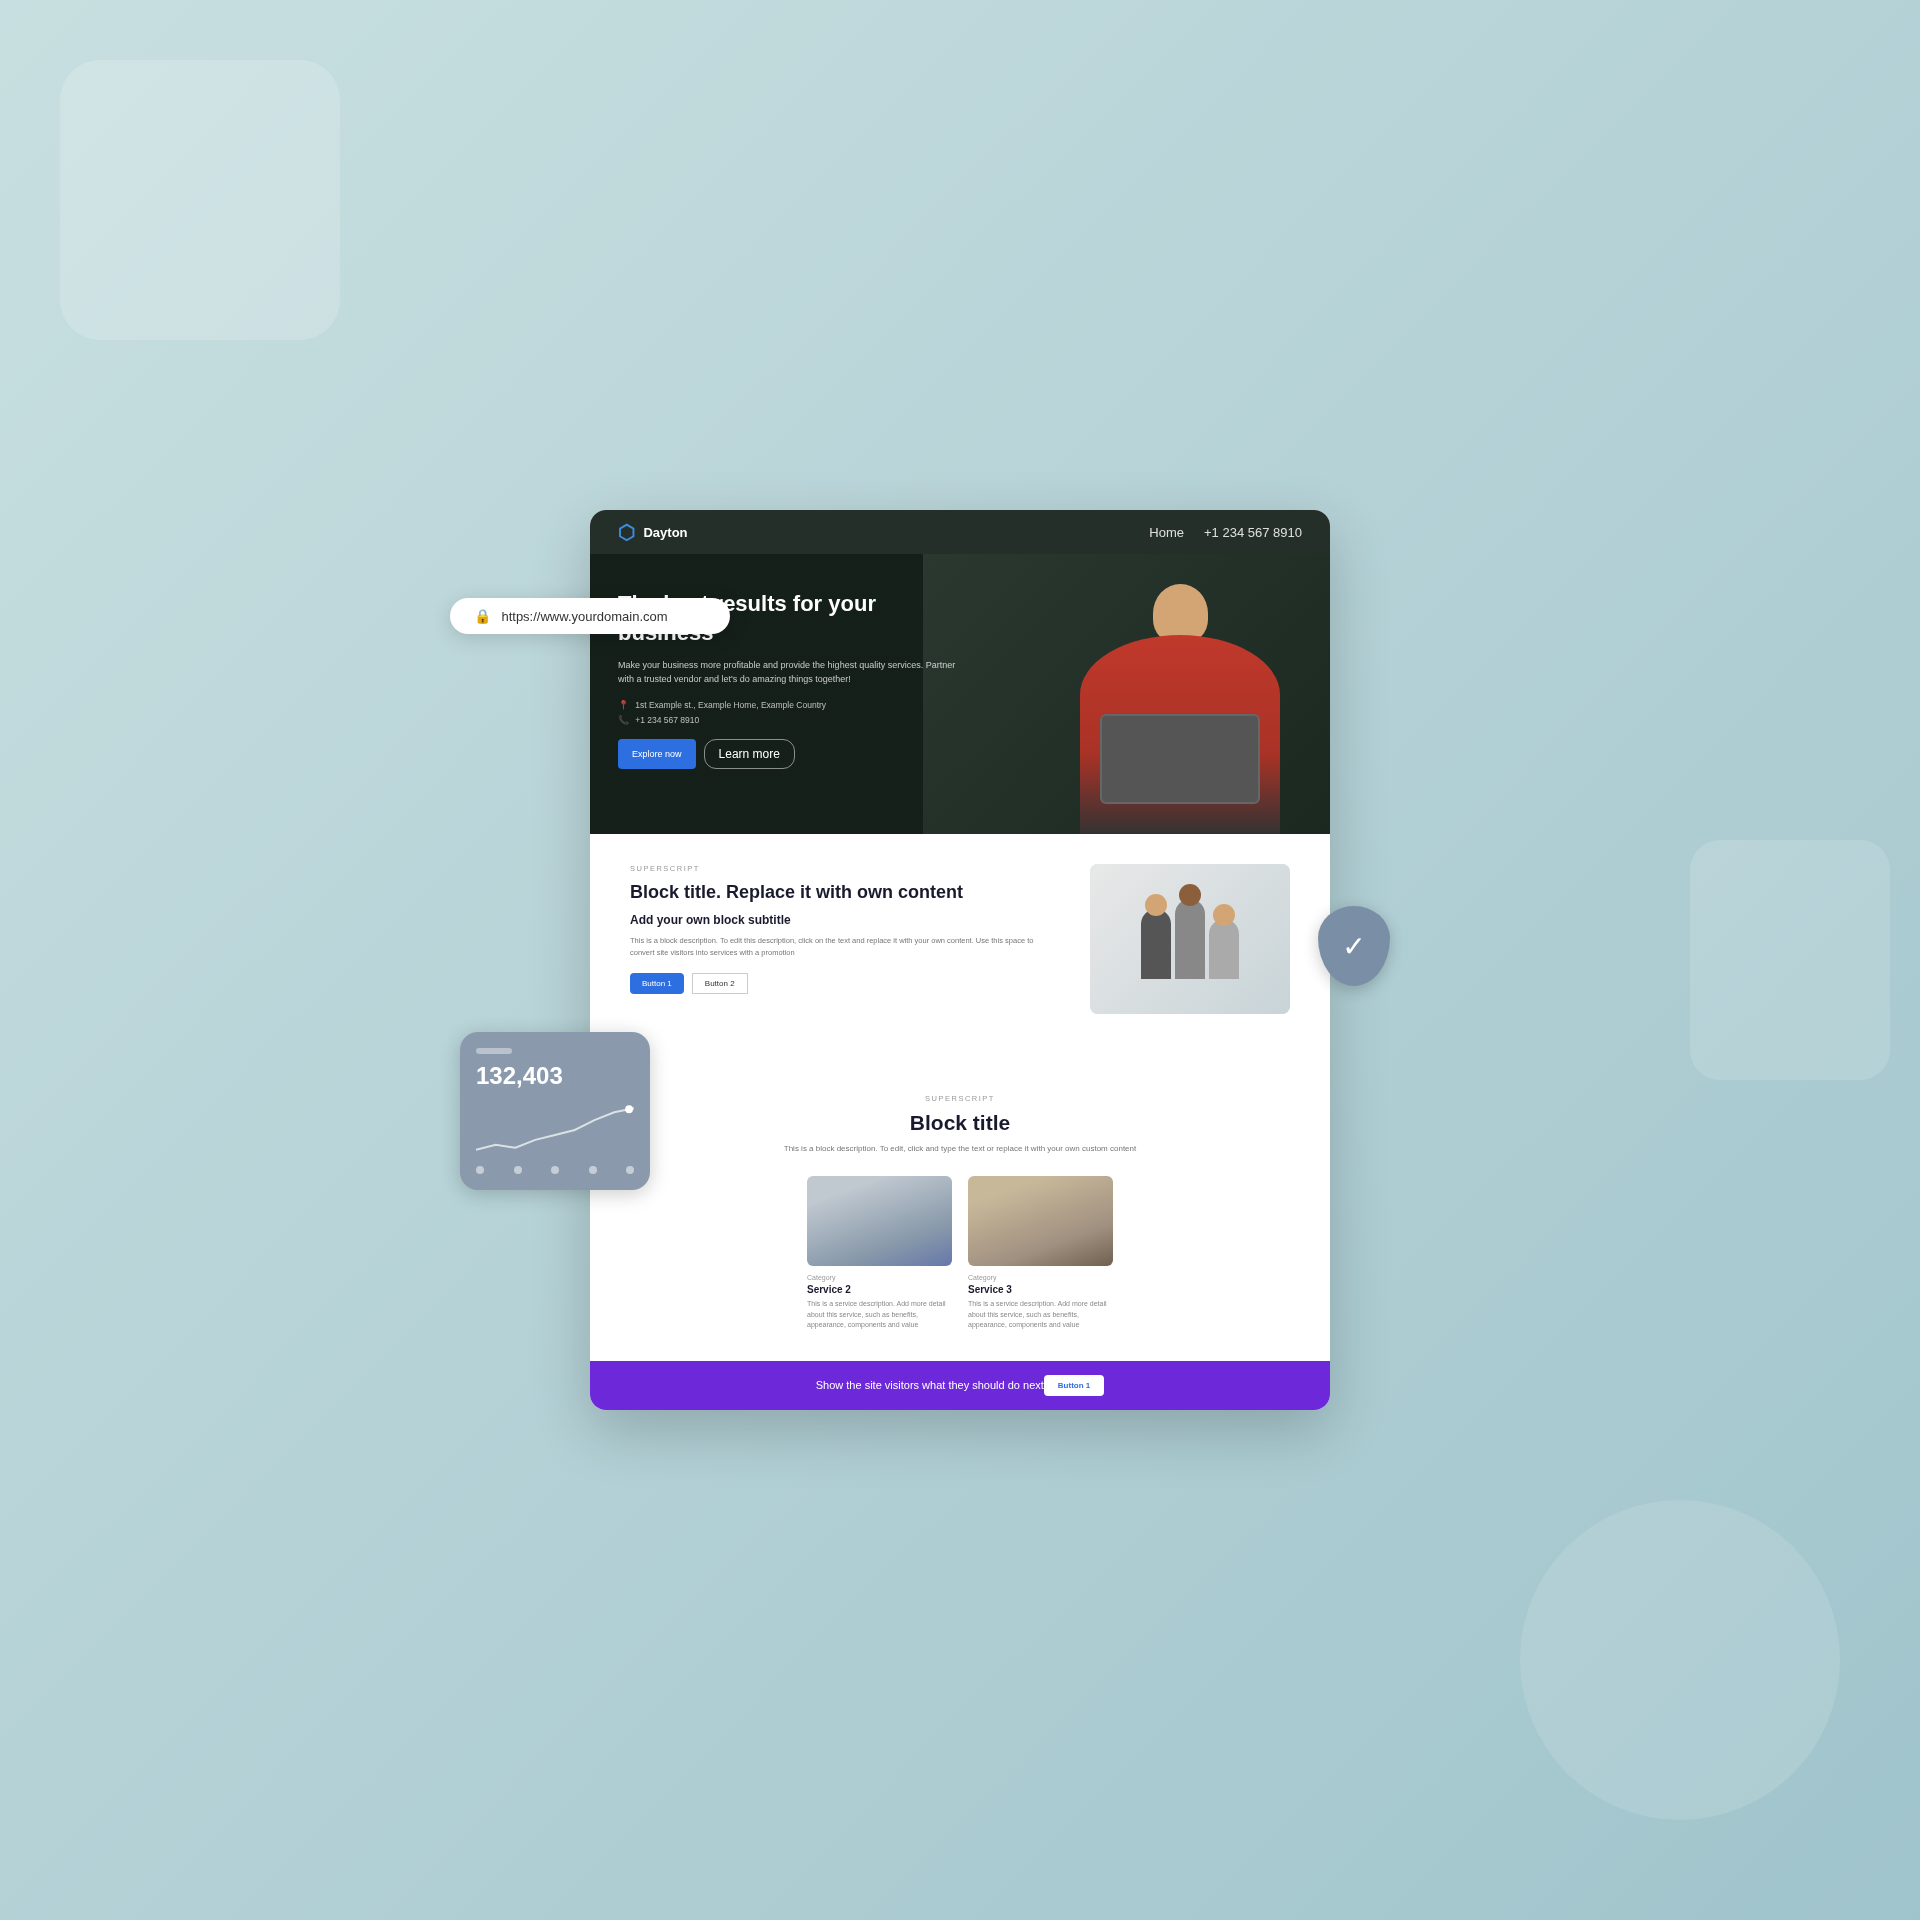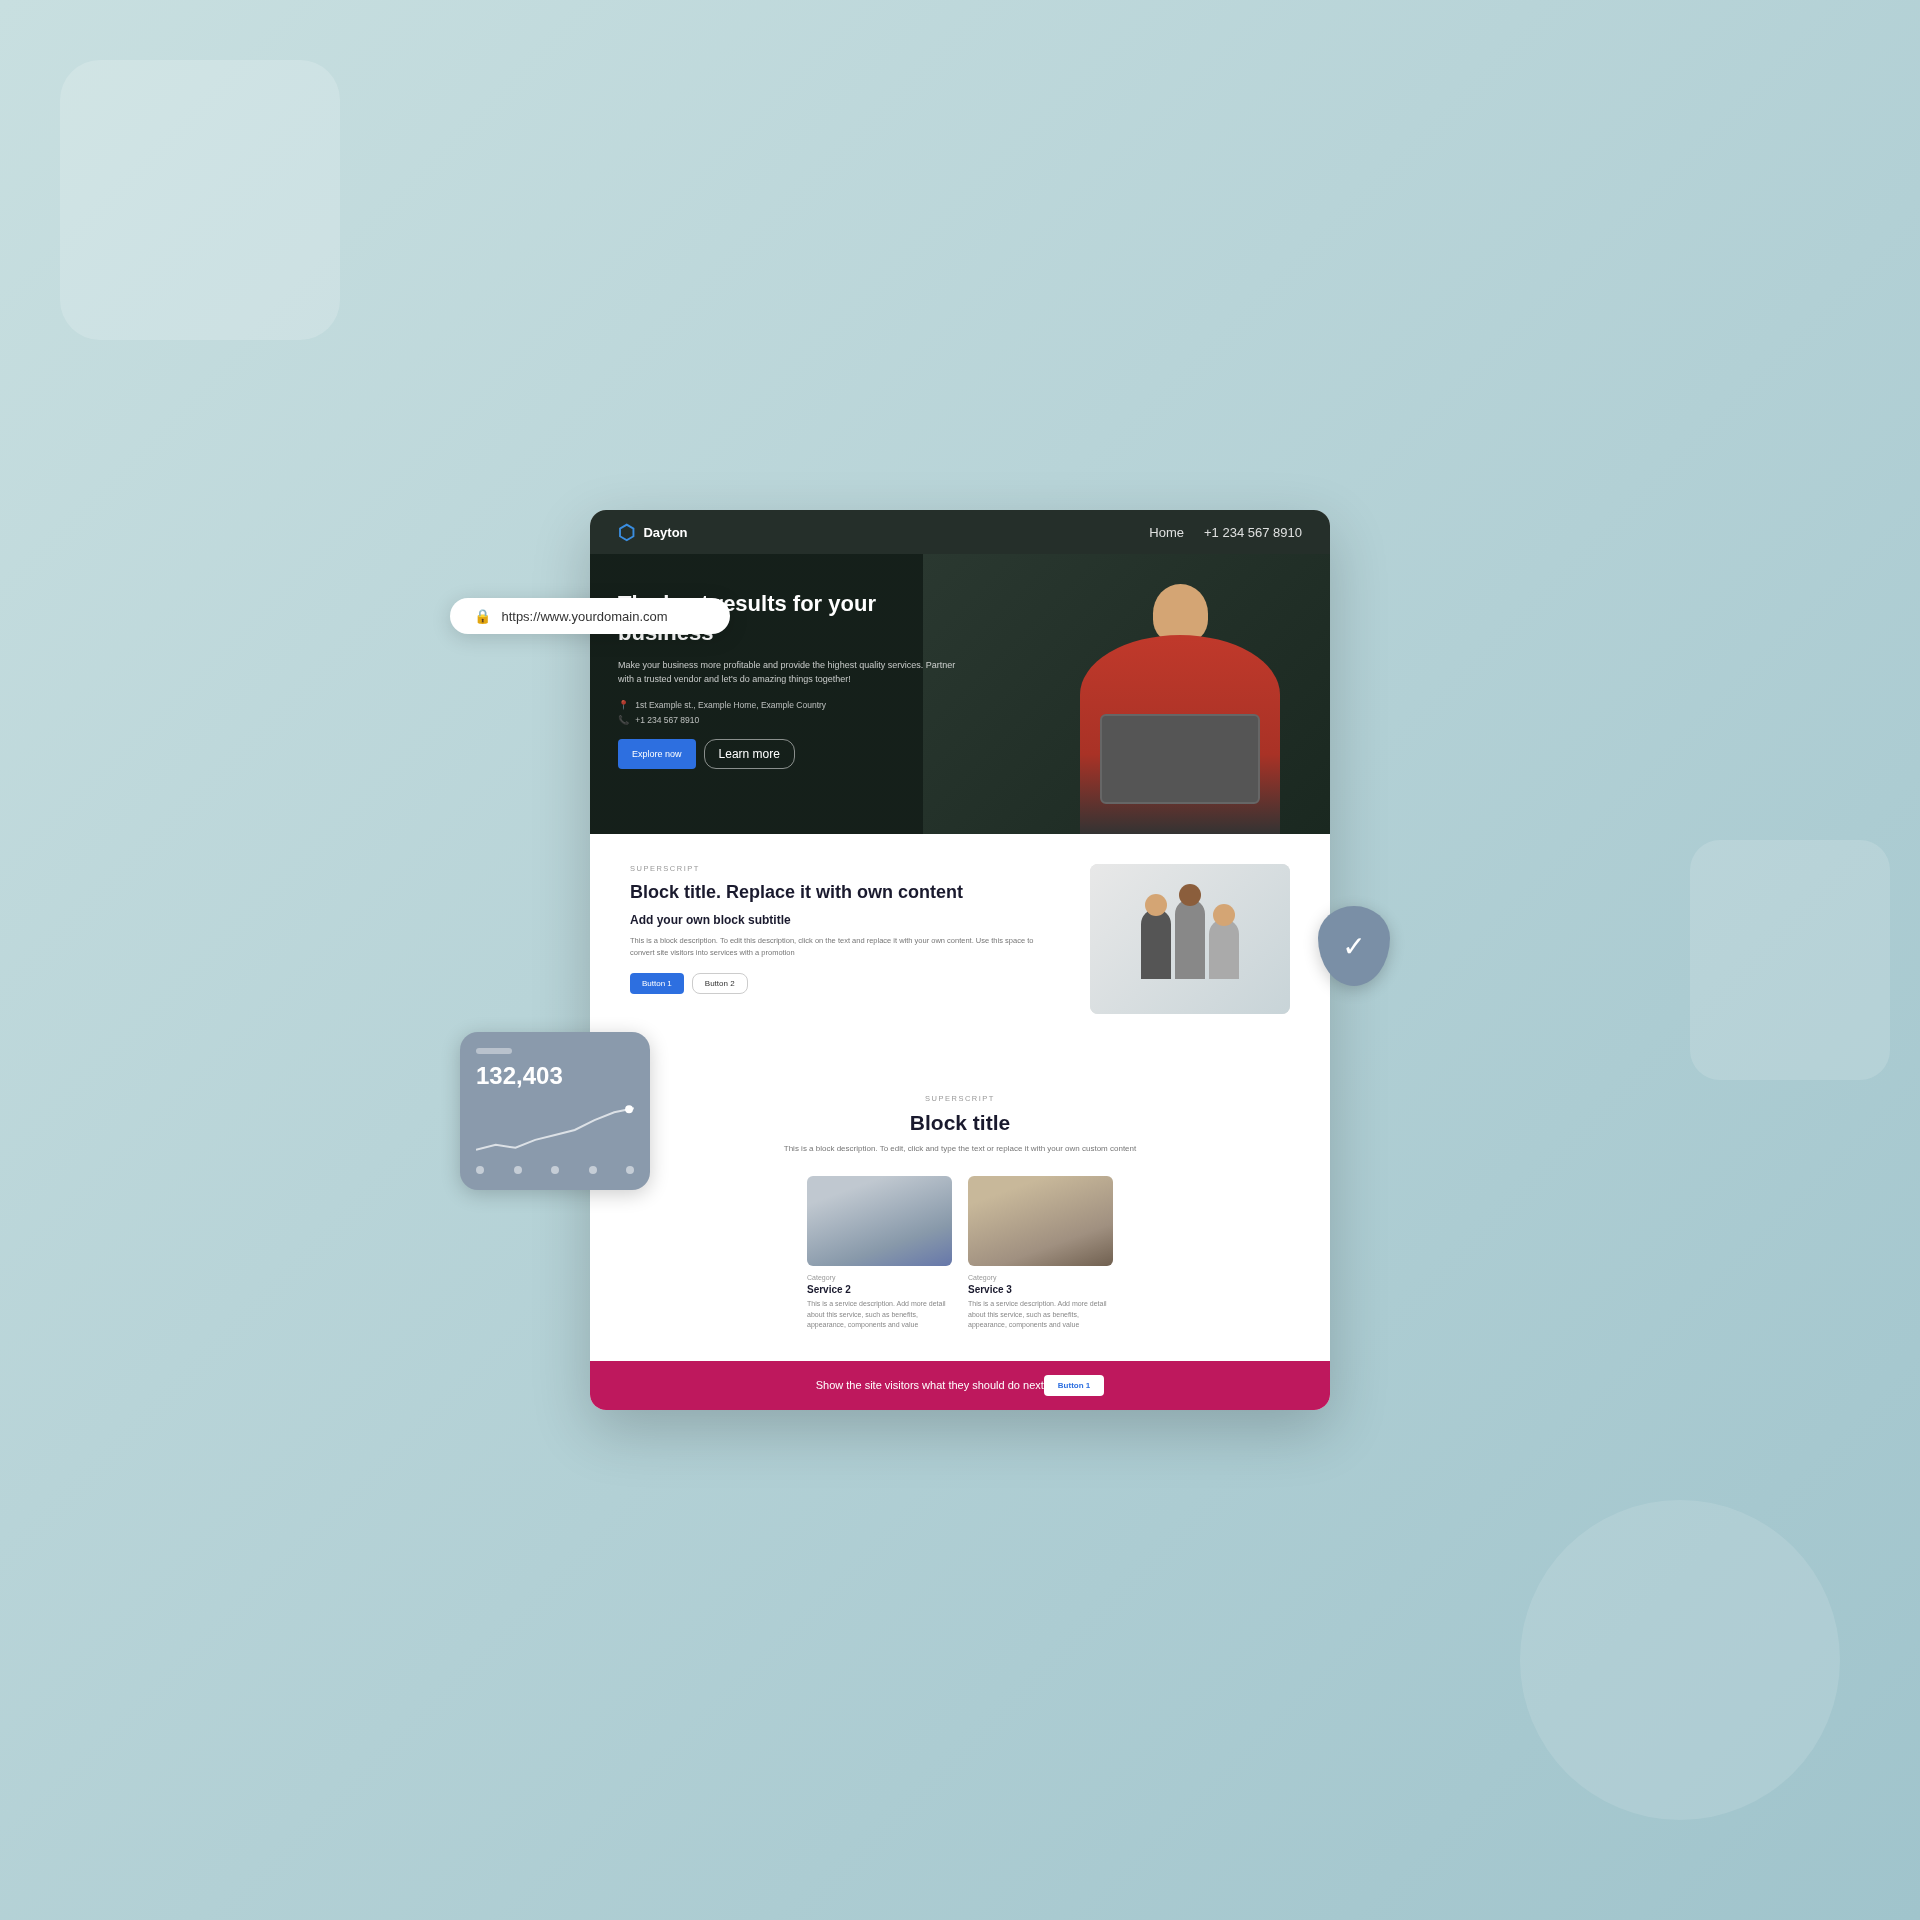--- a/index.html
+++ b/index.html
@@ -417,21 +417,21 @@
       margin-bottom: 4px;
     }
     .service-desc {
       font-size: 7px;
       color: #888;
       line-height: 1.5;
     }
 
     
     .cta-footer {
-      background: #be185d;
+      background: #6d28d9;
       padding: 14px 40px;
       display: flex;
       align-items: center;
       justify-content: center;
     }
     .cta-text {
       color: white;
       font-size: 11px;
       font-weight: 500;
     }
@@ -454,21 +454,21 @@
       padding: 5px 12px;
       border-radius: 4px;
       font-size: 8px;
       cursor: pointer;
     }
     .btn-sm-outline {
       background: transparent;
       color: #333;
       border: 1px solid #ccc;
       padding: 5px 12px;
-      border-radius: 8px;
+      border-radius: 0;
       font-size: 8px;
       cursor: pointer;
     }
 
     
     .workspace {
       position: relative;
       display: flex;
       align-items: center;
       justify-content: center;

